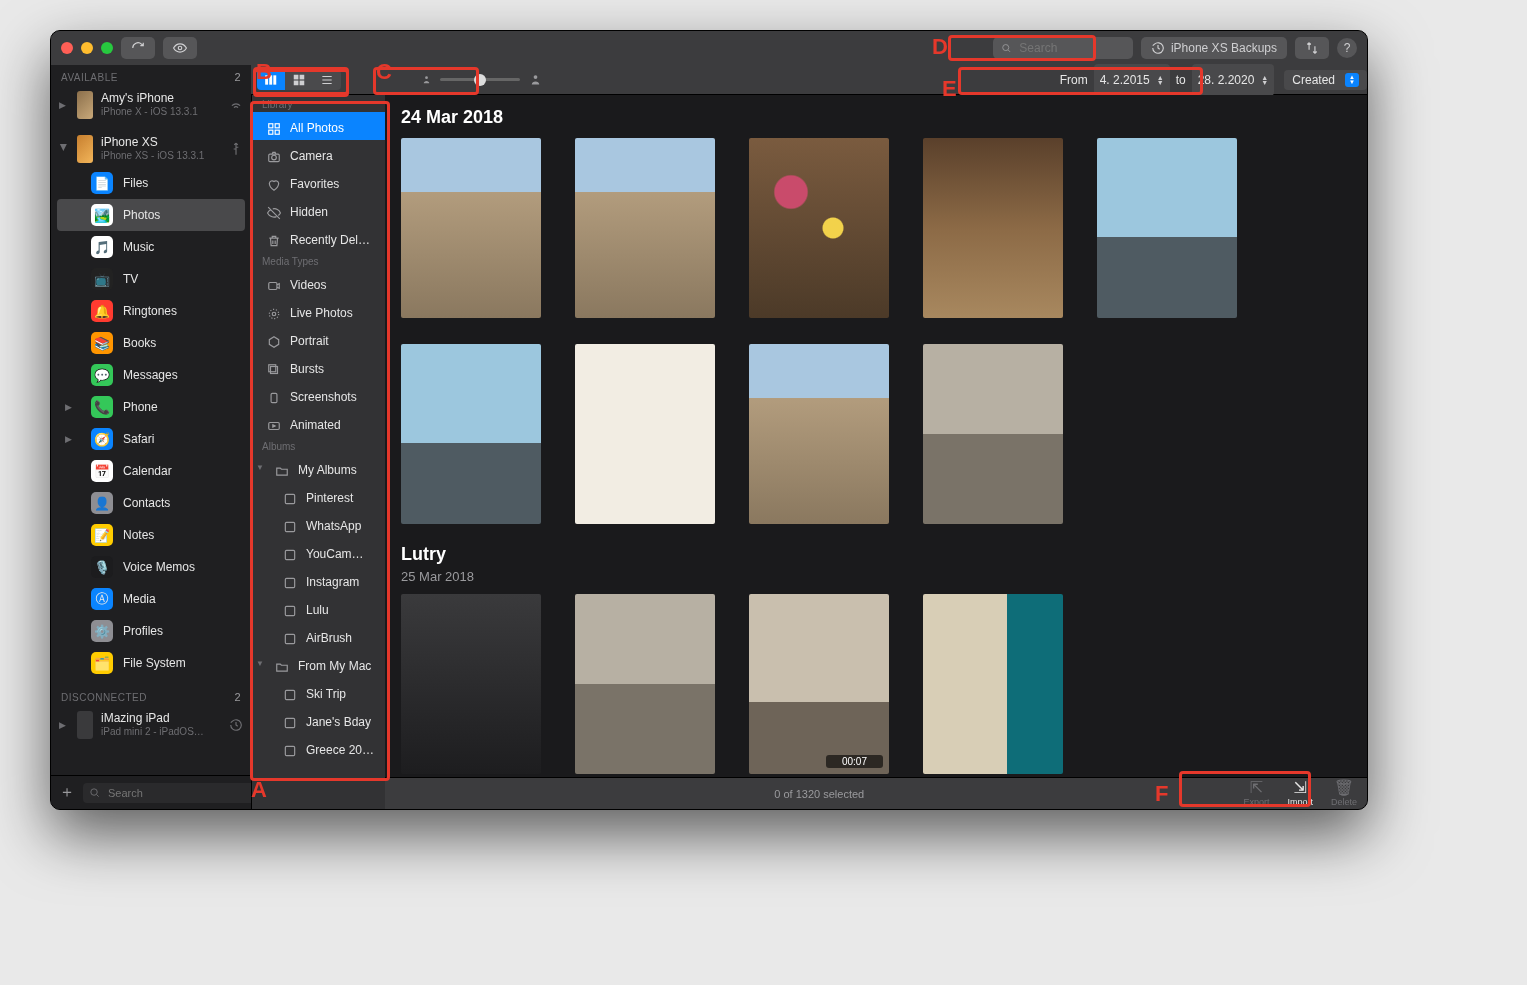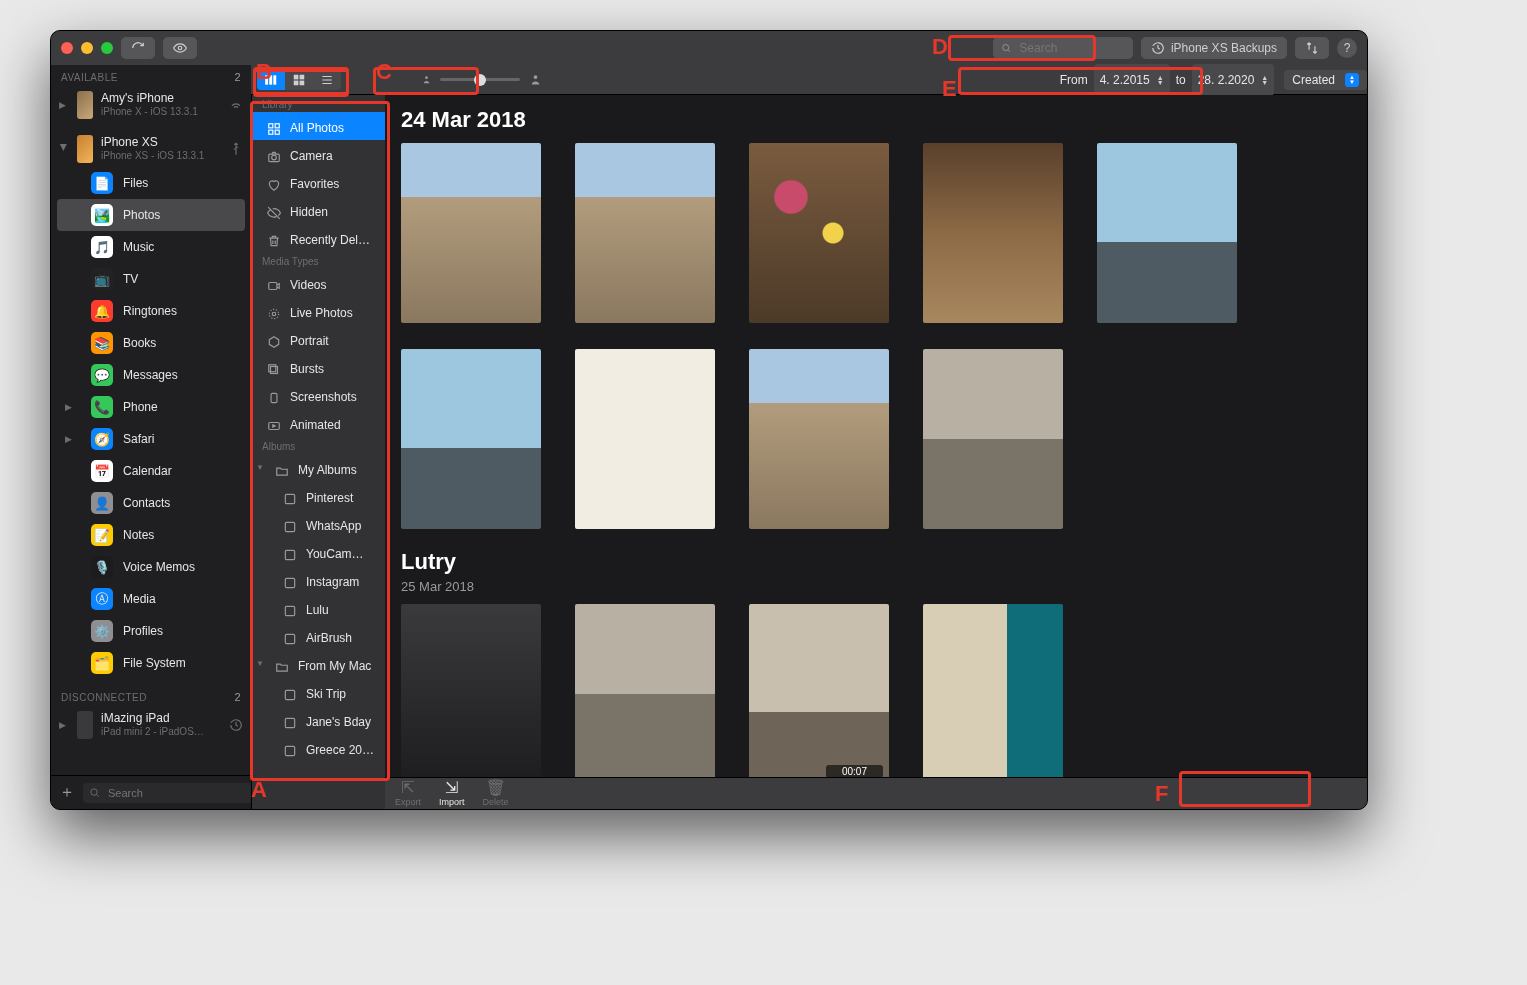--- a/index.html
+++ b/index.html
@@ -74,21 +74,21 @@
   .slider-wrap{display:flex;align-items:center;gap:6px;color:var(--text-dim);}
   .slider-wrap input[type=range]{-webkit-appearance:none;width:80px;height:3px;background:#666;border-radius:2px;}
   .slider-wrap input[type=range]::-webkit-slider-thumb{-webkit-appearance:none;width:12px;height:12px;border-radius:50%;background:#ddd;}
   .fspace{flex:1;}
   .date-f{display:flex;align-items:center;gap:6px;font-size:12px;color:var(--text);}
   .datebox{height:20px;background:#49494b;border-radius:4px;padding:16px 6px;display:flex;align-items:center;gap:4px;font-variant-numeric:tabular-nums;}
   .stepper{display:flex;flex-direction:column;line-height:5px;font-size:7px;color:#cfcfd1;margin-left:3px;}
   .sortbox{height:20px;background:#49494b;border-radius:4px;padding:0 8px;display:flex;align-items:center;gap:10px;font-size:12px;color:var(--text);}
   .sortbox .caret{background:var(--accent);border-radius:3px;width:14px;height:14px;display:flex;flex-direction:column;align-items:center;justify-content:center;font-size:6px;color:#fff;line-height:5px;}
   .grid-scroll{flex:1;overflow:auto;padding:8px 16px 0;}
-  .section-title{font-size:22px;font-weight:600;color:#fff;margin:4px 0 10px;}
+  .section-title{font-size:18px;font-weight:600;color:#fff;margin:4px 0 10px;}
   .section-sub{font-size:13px;color:var(--text-dim);margin-top:-6px;margin-bottom:10px;}
   .grid{display:flex;flex-wrap:wrap;gap:26px 34px;margin-bottom:20px;}
   .thumb{width:140px;height:180px;border-radius:2px;position:relative;}
   .badge-play{position:absolute;bottom:6px;right:6px;background:rgba(0,0,0,.6);color:#fff;font-size:10px;padding:1px 16px;border-radius:3px;}
   
   .bottombar{height:32px;background:var(--toolbar);border-top:1px solid #000;display:flex;align-items:center;color:var(--text-dim);font-size:11px;padding:0 10px;}
   .bb-center{flex:1;text-align:center;}
   .bb-actions{display:flex;gap:18px;align-items:flex-end;}
   .bb-act{display:flex;flex-direction:column;align-items:center;color:var(--text-faint);font-size:9px;line-height:1;}
   .bb-act .ico{font-size:16px;margin-bottom:2px;}
@@ -558,20 +558,21 @@
               <div class="grid">
                 <div class="thumb t-dark"></div>
                 <div class="thumb t-street"></div>
                 <div class="thumb t-cat">
                   <div class="badge-play">00:07</div>
                 </div>
                 <div class="thumb t-door"></div>
               </div>
             </div>
           <div class="bottombar">
+            <div class="bb-center">0 of 1320 selected</div>
             <div class="bb-actions" id="bb-actions">
                 <div class="bb-act">
                   <span class="ico">⇱</span>
                   <span>Export</span>
                 </div>
                 <div class="bb-act active">
                   <span class="ico">⇲</span>
                   <span>Import</span>
                 </div>
                 <div class="bb-act">

